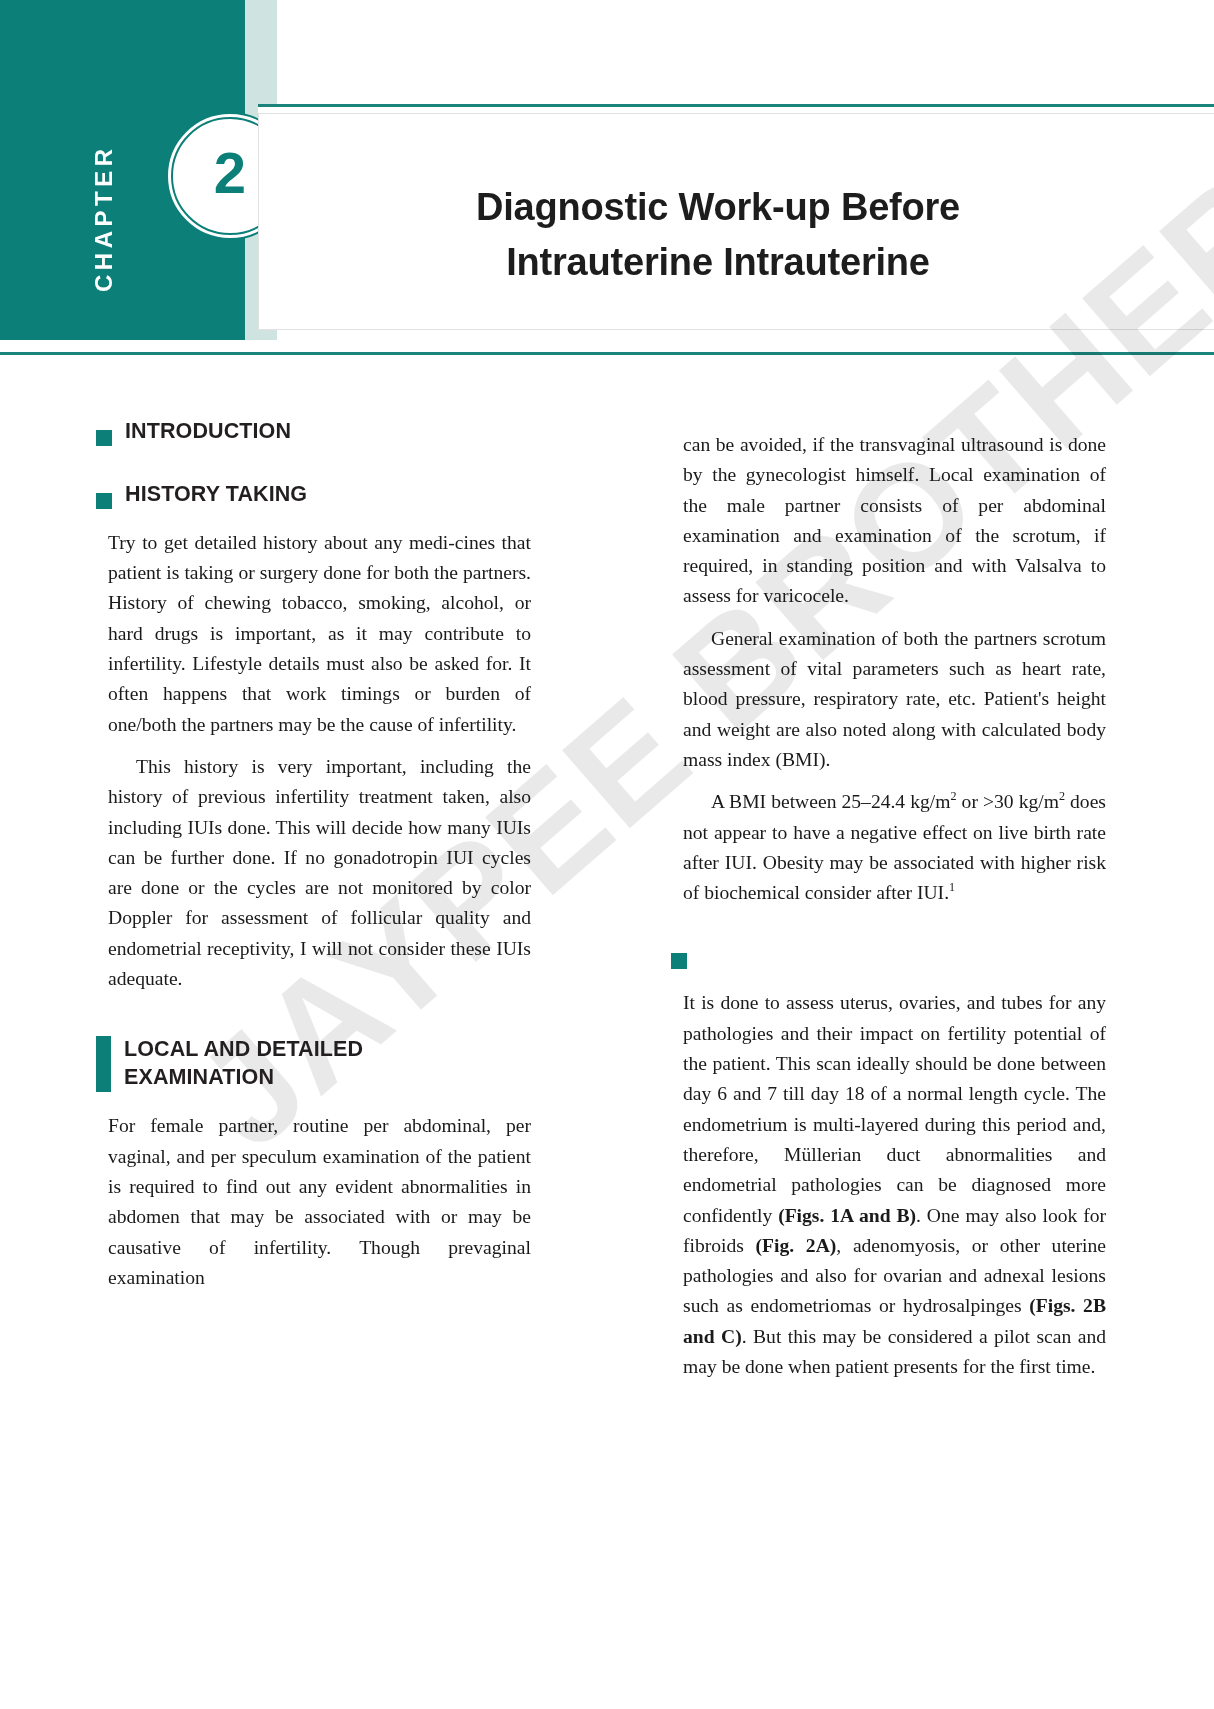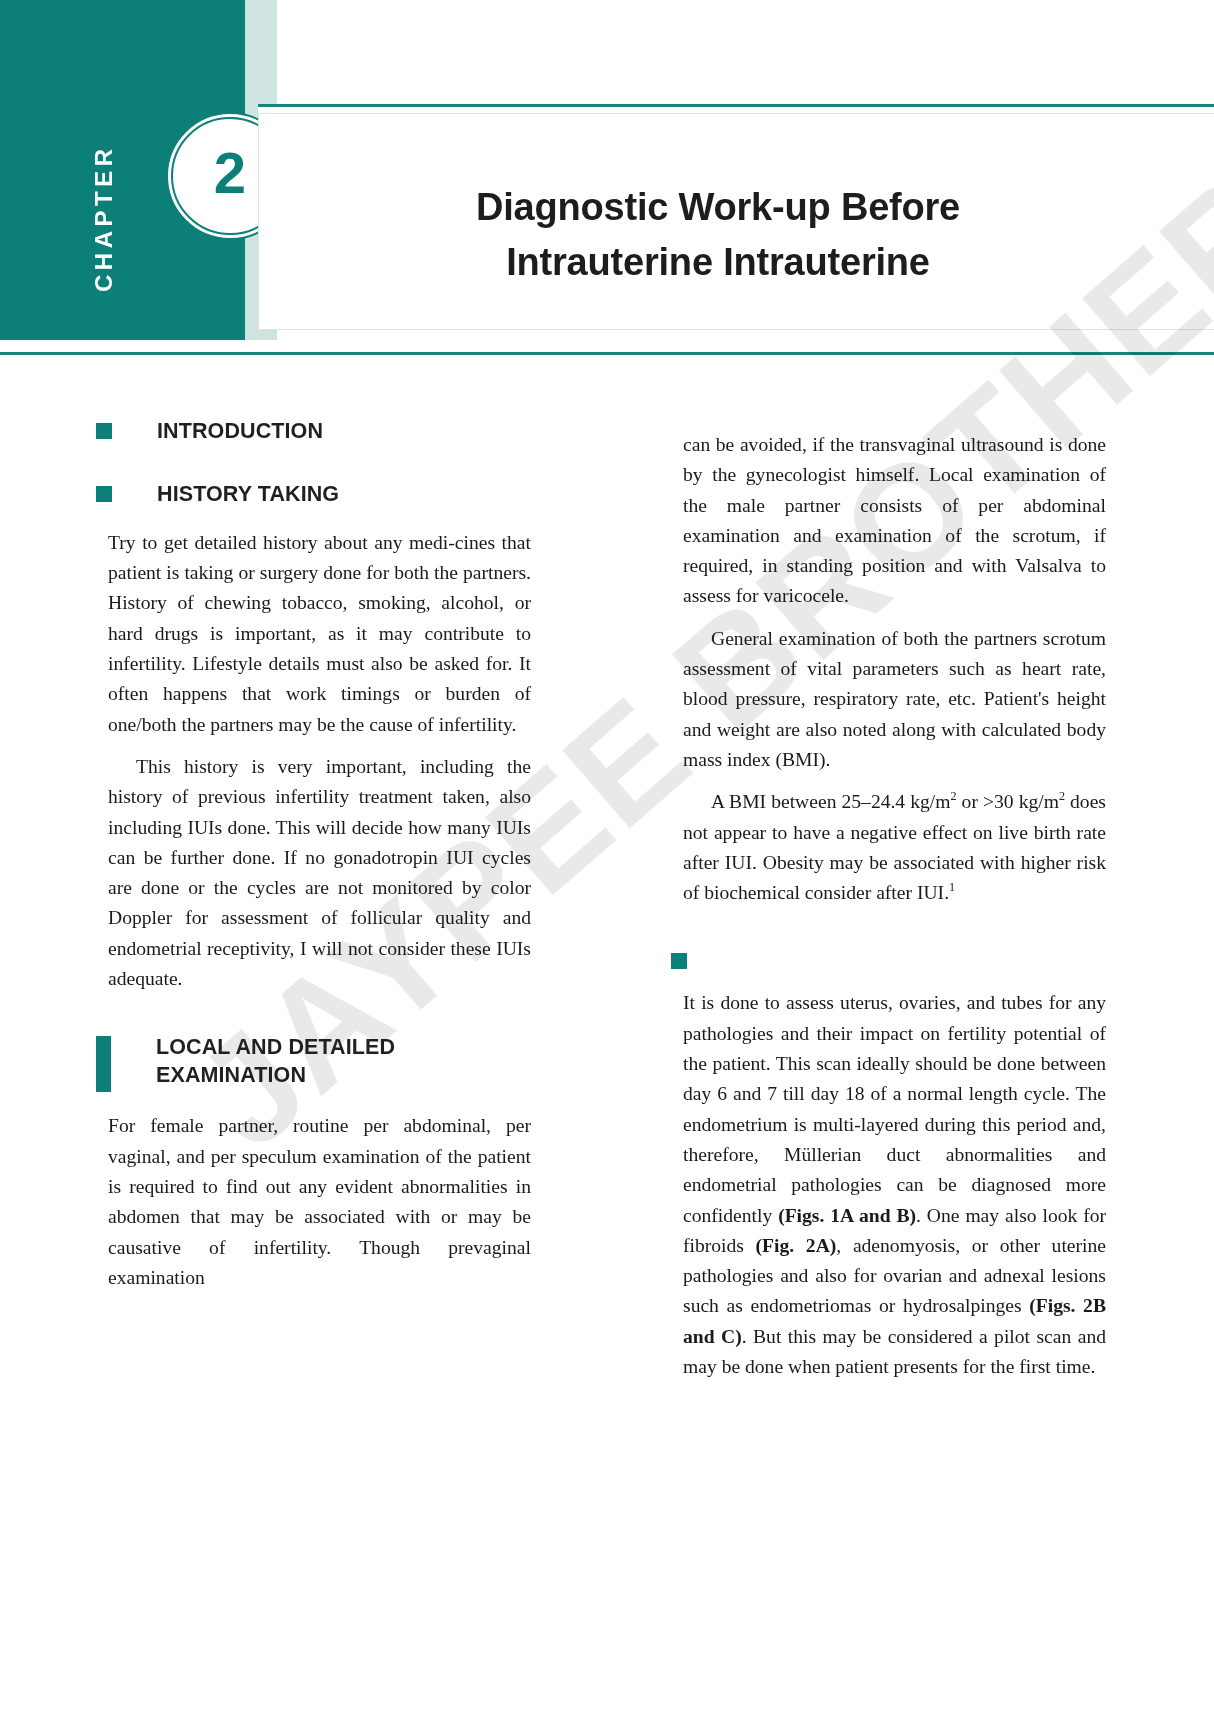--- a/index.html
+++ b/index.html
@@ -191,22 +191,21 @@
 
   h2.section-heading {
     margin: 0;
     font-family: "Liberation Sans", sans-serif;
     font-weight: bold;
     font-size: 21.5px;
     line-height: 1.3;
     color: #231f20;
     letter-spacing: 0.1px;
     display: flex;
-    align-items: flex-start;
-    gap: 32px;
+    align-items: flex-end;
   }
   h2.section-heading .bullet {
     flex: 0 0 auto;
     width: 16px;
     height: 16px;
     background: #0c7f78;
     margin-right: 13px;
     margin-top: 5px;
   }
   h2.section-heading.tall .bullet {

